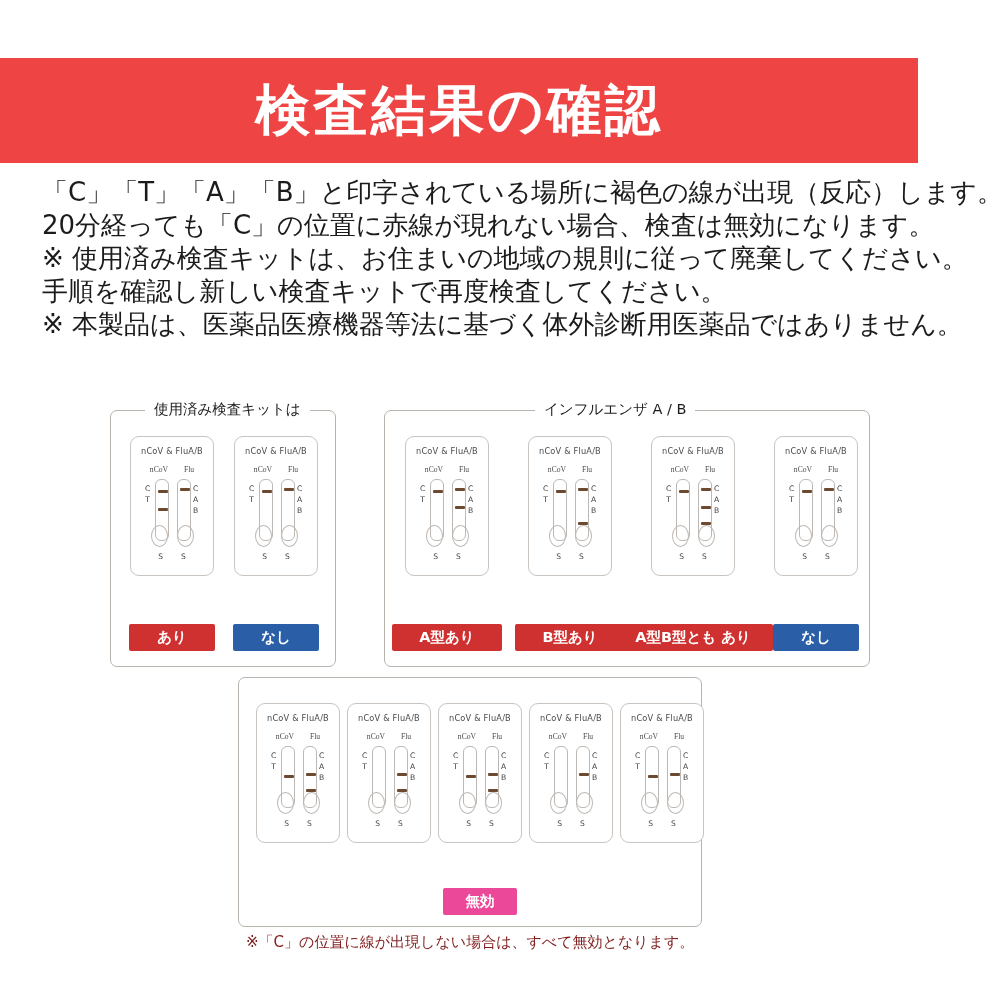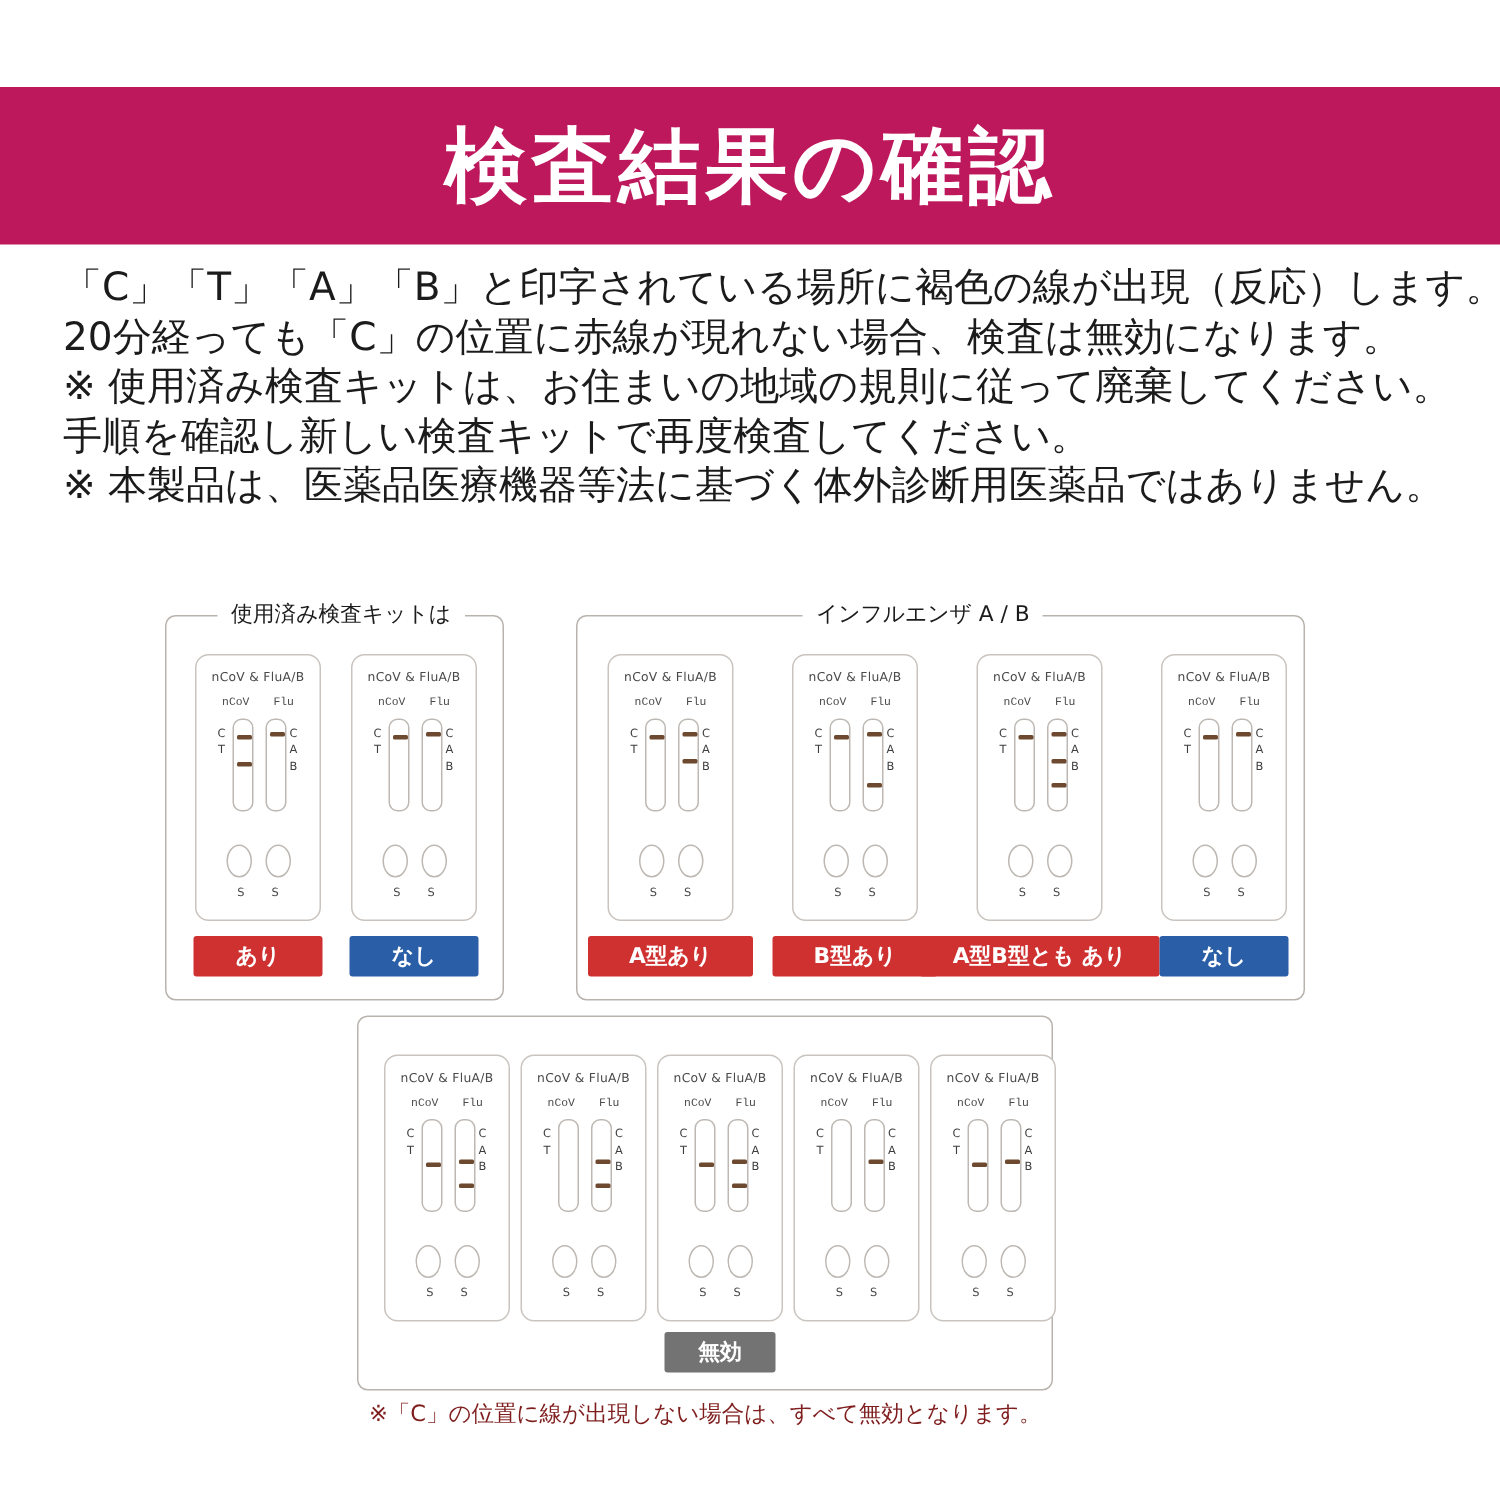--- a/index.html
+++ b/index.html
@@ -7,22 +7,22 @@
     width:1000px;height:1000px;
     background:#ffffff;
     font-family:"Liberation Sans", sans-serif;
     color:#222;
     overflow:hidden;
   }
   .page{position:relative;width:1000px;height:1000px;}
 
   
   .banner{
-    position:absolute;left:0;top:58px;width:1000px;height:105px;
-    background:#be185d;
+    position:absolute;left:0;top:58px;width:918px;height:105px;
+    background:#ef4444;
     display:flex;align-items:center;justify-content:center;
   }
   .banner-title{
     color:#ffffff;
     font-size:55px;
     font-weight:bold;
     letter-spacing:3px;
     font-family:"DejaVu Sans", sans-serif;
   }
 
@@ -51,39 +51,39 @@
     padding:0 9px;
     font-size:14.5px;
     color:#1b1b1b;
     font-family:"DejaVu Sans", sans-serif;
     white-space:nowrap;
   }
 
   
   .cassette{
     position:absolute;
-    width:84px;height:178px;
+    width:84px;height:140px;
     border:1px solid #c9c4bf;
     border-radius:9px;
     box-sizing:border-box;
     background:#fff;
   }
   .cass-title{
     position:absolute;top:9px;left:0;width:100%;
     text-align:center;
     font-size:8.2px;
     color:#4a4a4a;
     font-family:"DejaVu Sans", sans-serif;
     letter-spacing:.2px;
   }
   .win-labels{
     position:absolute;top:28px;left:0;width:100%;
     display:flex;justify-content:center;gap:16px;
     font-size:7.6px;color:#4a4a4a;
-    font-family:Liberation Mono, monospace;
+    font-family:Liberation Serif, serif;
   }
   
   .window{
     position:absolute;
     width:14px;height:62px;
     border:1px solid #bdb8b3;
     border-radius:6px;
     box-sizing:border-box;
     background:#fff;
     top:42px;
@@ -131,21 +131,21 @@
     display:flex;align-items:center;justify-content:center;
     color:#fff;
     font-size:14.5px;
     font-weight:bold;
     border-radius:2px;
     font-family:"DejaVu Sans", sans-serif;
     white-space:nowrap;
   }
   .chip-red{background:#cf3030;}
   .chip-blue{background:#2a5fa8;}
-  .chip-dark{background:#737373;}
+  .chip-dark{background:#ec4899;}
 
   .footnote{
     position:absolute;
     font-size:15px;color:#7f1d1d;
     font-family:"DejaVu Sans", sans-serif;
     white-space:nowrap;
   }
 </style>
 </head>
 <body>

